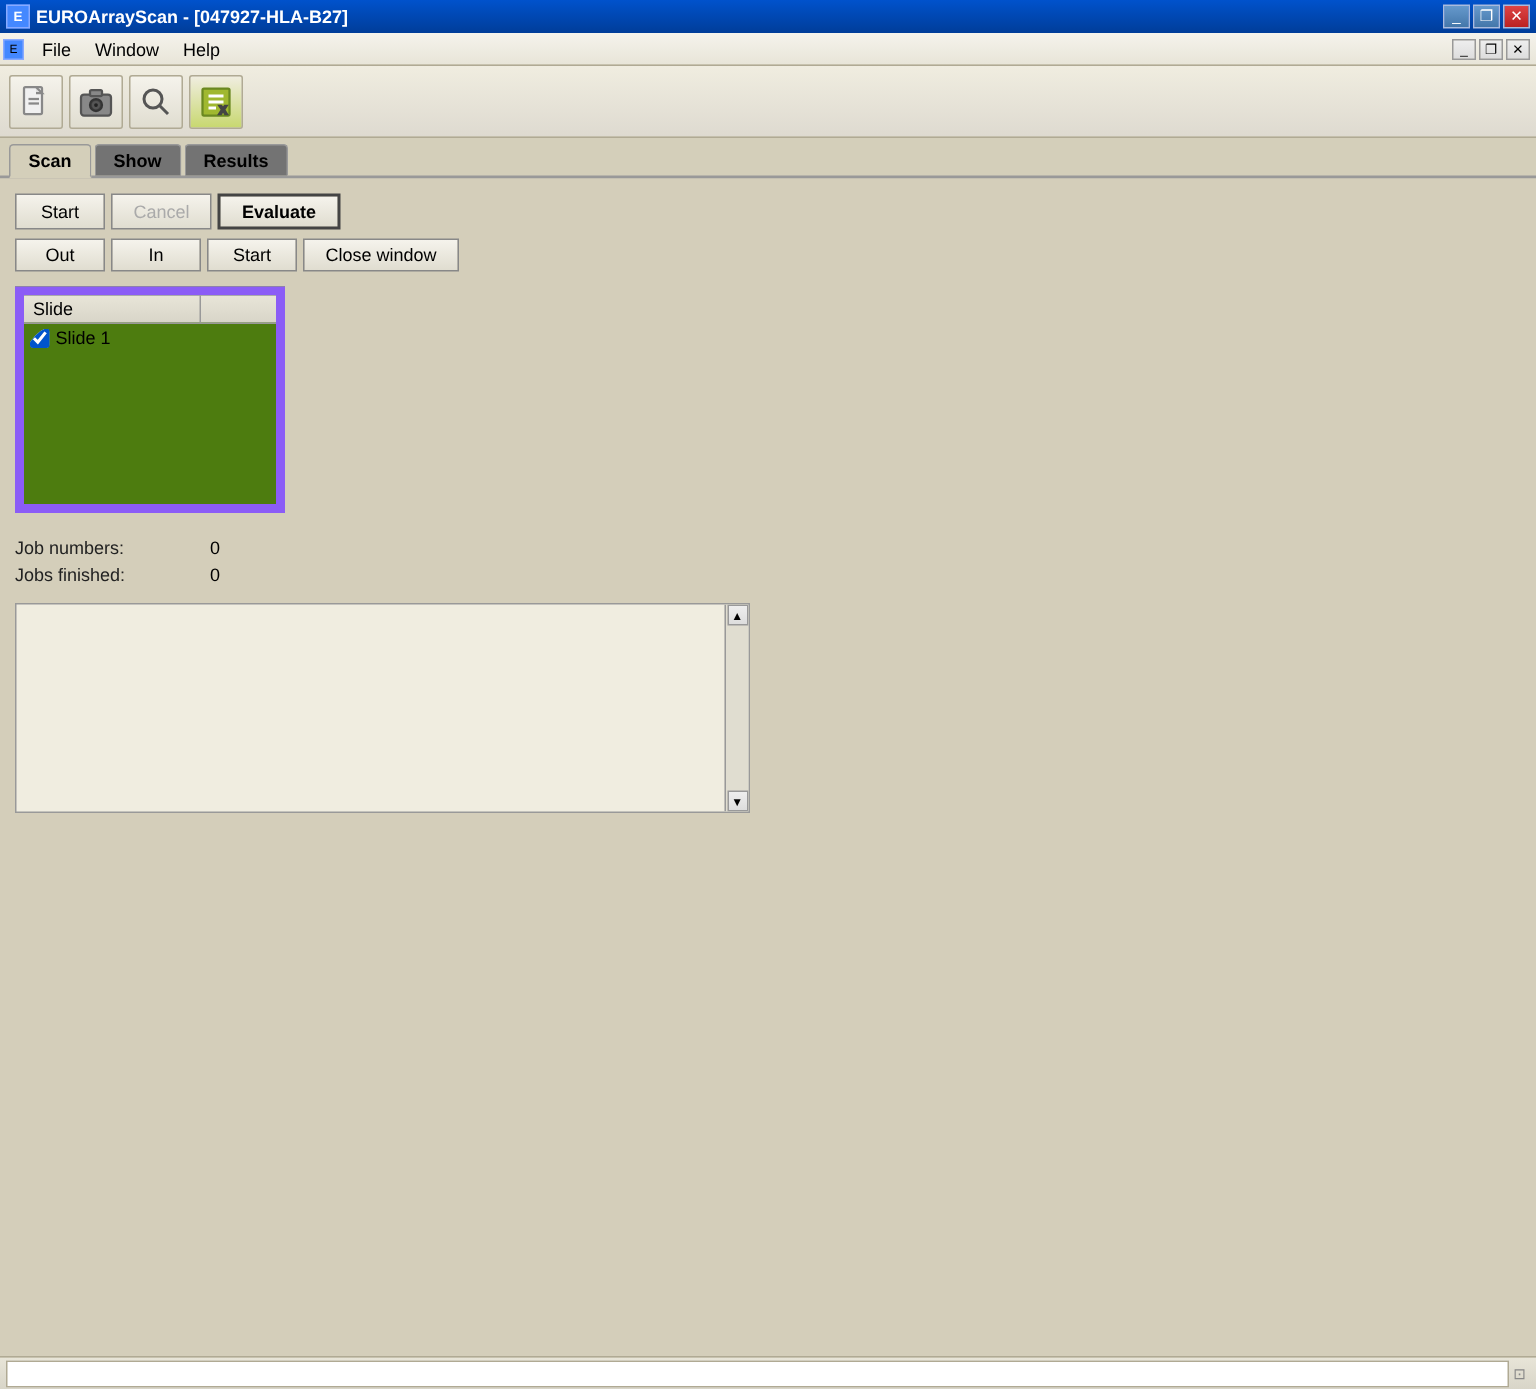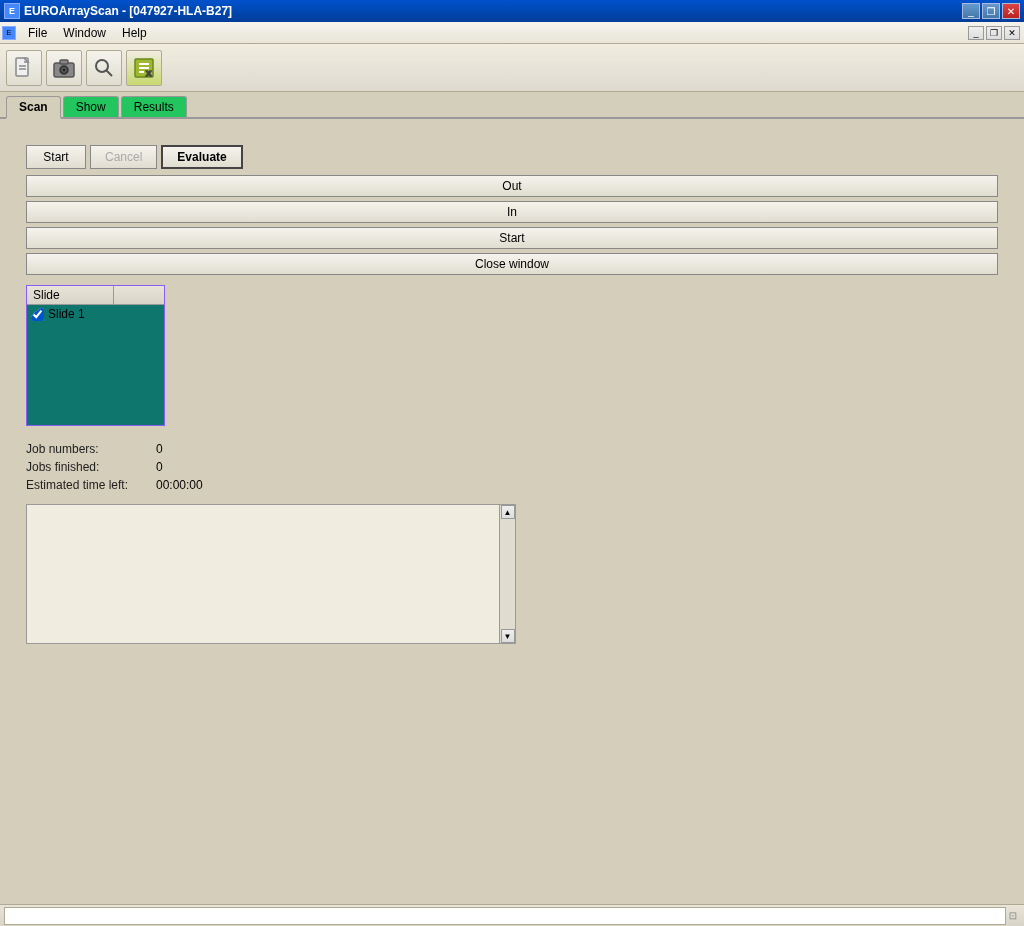--- a/index.html
+++ b/index.html
@@ -121,37 +121,38 @@
       background: #d4cfba;
       display: flex;
       align-items: flex-end;
       padding: 4px 6px 0;
       border-bottom: 2px solid #999;
     }
     .tab {
       padding: 3px 12px;
       border: 1px solid #999;
       border-bottom: none;
-      background: #22c55e;
+      background: #737373;
       cursor: pointer;
       font-size: 12px;
       margin-right: 2px;
       border-radius: 3px 3px 0 0;
+      font-weight: bold;
     }
     .tab.active {
       background: #d4cfba;
       border-bottom: 2px solid #d4cfba;
       margin-bottom: -2px;
       font-weight: bold;
     }
 
     
     .content {
       background: #d4ceba;
-      padding: 26px;
+      padding: 10px;
       flex: 1;
     }
 
     
     .btn-row {
       display: flex;
       gap: 4px;
       margin-bottom: 8px;
     }
     .win-btn {
@@ -166,23 +167,23 @@
       border: 2px solid #444;
       font-weight: bold;
     }
     .win-btn:disabled {
       color: #aaa;
       cursor: default;
     }
 
     
     .slide-table {
-      width: 139px;
-      border: 1px solid #8b5cf6;
-      background: #0f766e;
+      width: 180px;
+      border: 6px solid #8b5cf6;
+      background: #4d7c0f;
       margin-bottom: 16px;
     }
     .slide-table-header {
       display: flex;
       background: linear-gradient(to bottom, #e8e5d8, #d8d5c8);
       border-bottom: 1px solid #999;
     }
     .slide-col-header {
       padding: 2px 6px;
       font-size: 12px;
@@ -366,21 +367,21 @@
   </div>
 
   <div class="content" style="flex:1; padding-bottom:30px;">
 
     <div class="btn-row" style="margin-bottom:6px;">
       <button class="win-btn">Start</button>
       <button class="win-btn" disabled="">Cancel</button>
       <button class="win-btn active-highlight">Evaluate</button>
     </div>
 
-    <div class="btn-row" style="margin-bottom:10px;flex-direction:column;">
+    <div class="btn-row" style="margin-bottom:10px;">
       <button class="win-btn">Out</button>
       <button class="win-btn">In</button>
       <button class="win-btn">Start</button>
       <button class="win-btn">Close window</button>
     </div>
 
     <div class="slide-table">
       <div class="slide-table-header">
         <div class="slide-col-header">Slide</div>
         <div class="slide-col-header"></div>
@@ -395,24 +396,20 @@
 
     <div class="stats-area">
       <div class="stat-row">
         <span class="stat-label">Job numbers:</span>
         <span class="stat-value">0</span>
       </div>
       <div class="stat-row">
         <span class="stat-label">Jobs finished:</span>
         <span class="stat-value">0</span>
       </div>
-      <div class="stat-row">
-        <span class="stat-label">Estimated time left:</span>
-        <span class="stat-value">00:00:00</span>
-      </div>
     </div>
 
     <div class="log-area" style="position:relative;">
       <div style="padding: 4px; height: calc(100% - 0px); overflow: hidden; margin-right: 16px;"></div>
       <div class="log-scrollbar">
         <div class="scroll-arrow">▲</div>
         <div style="flex:1;"></div>
         <div class="scroll-arrow">▼</div>
       </div>
     </div>

